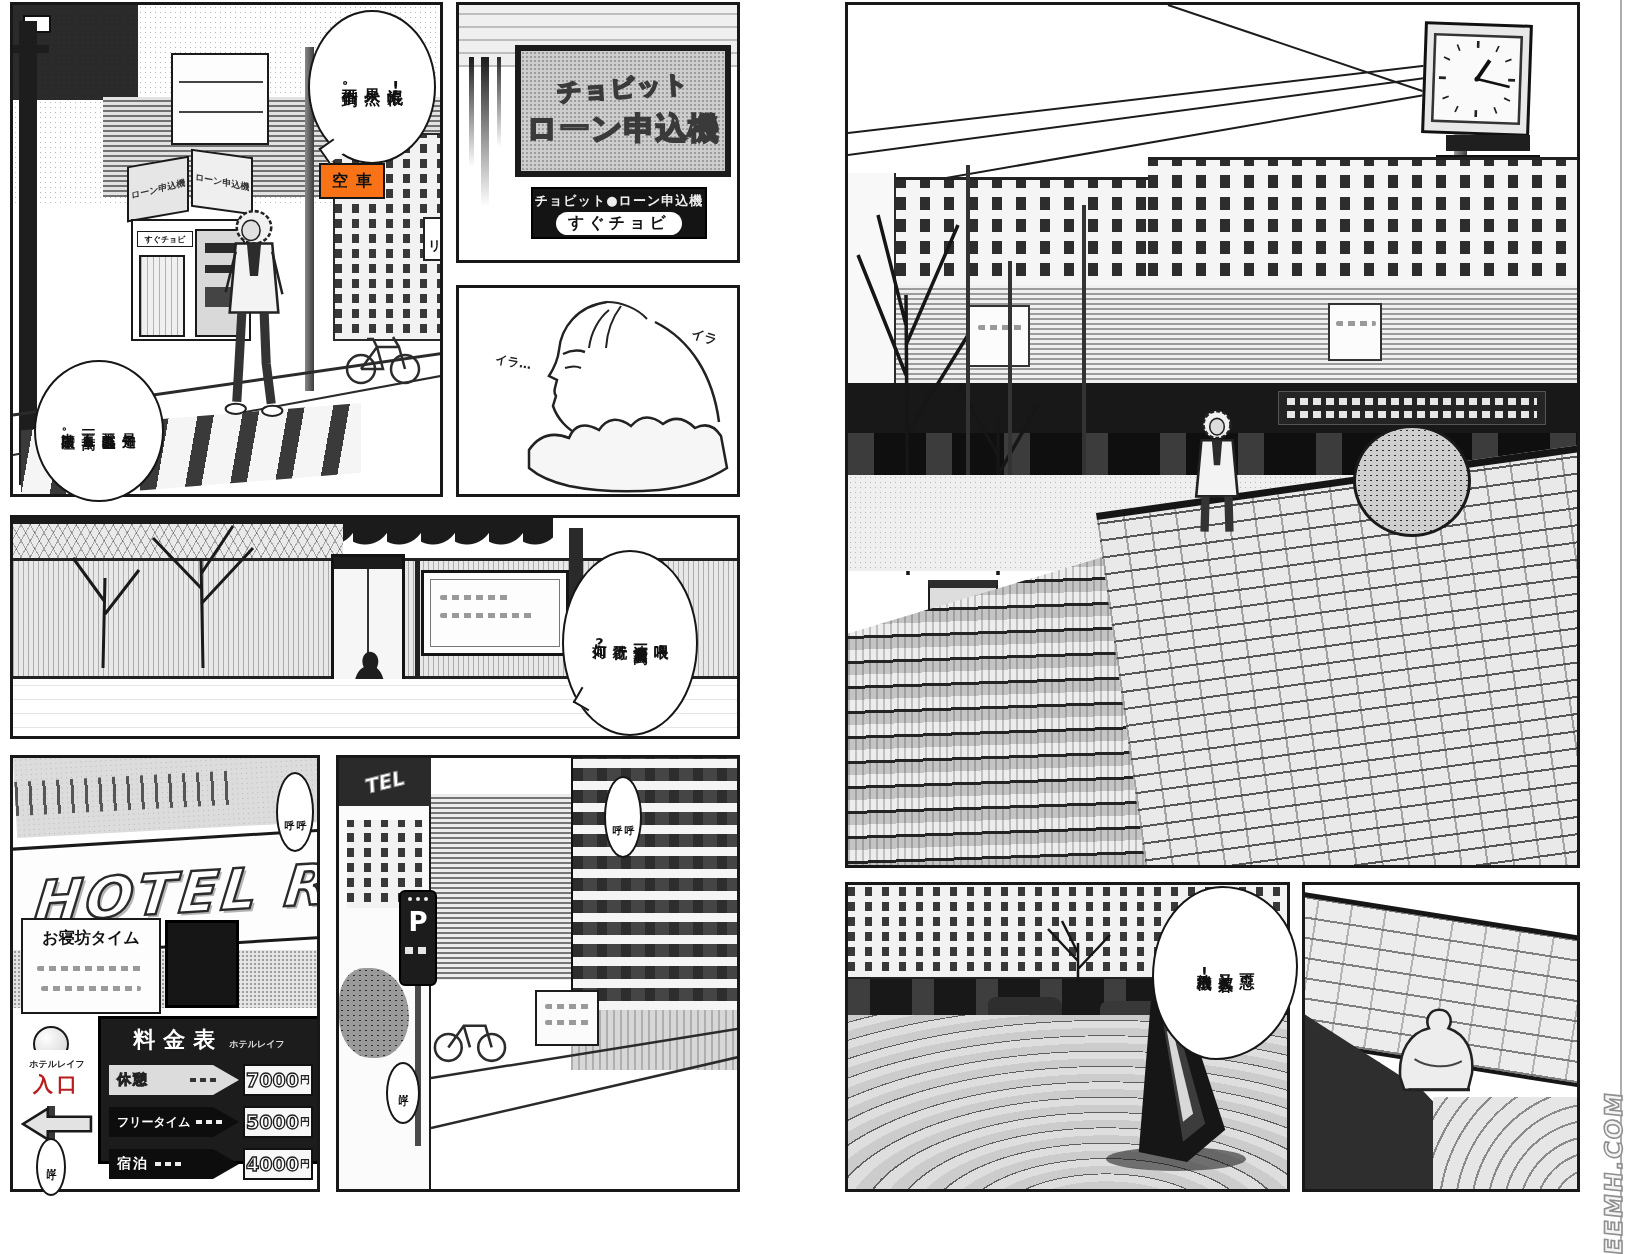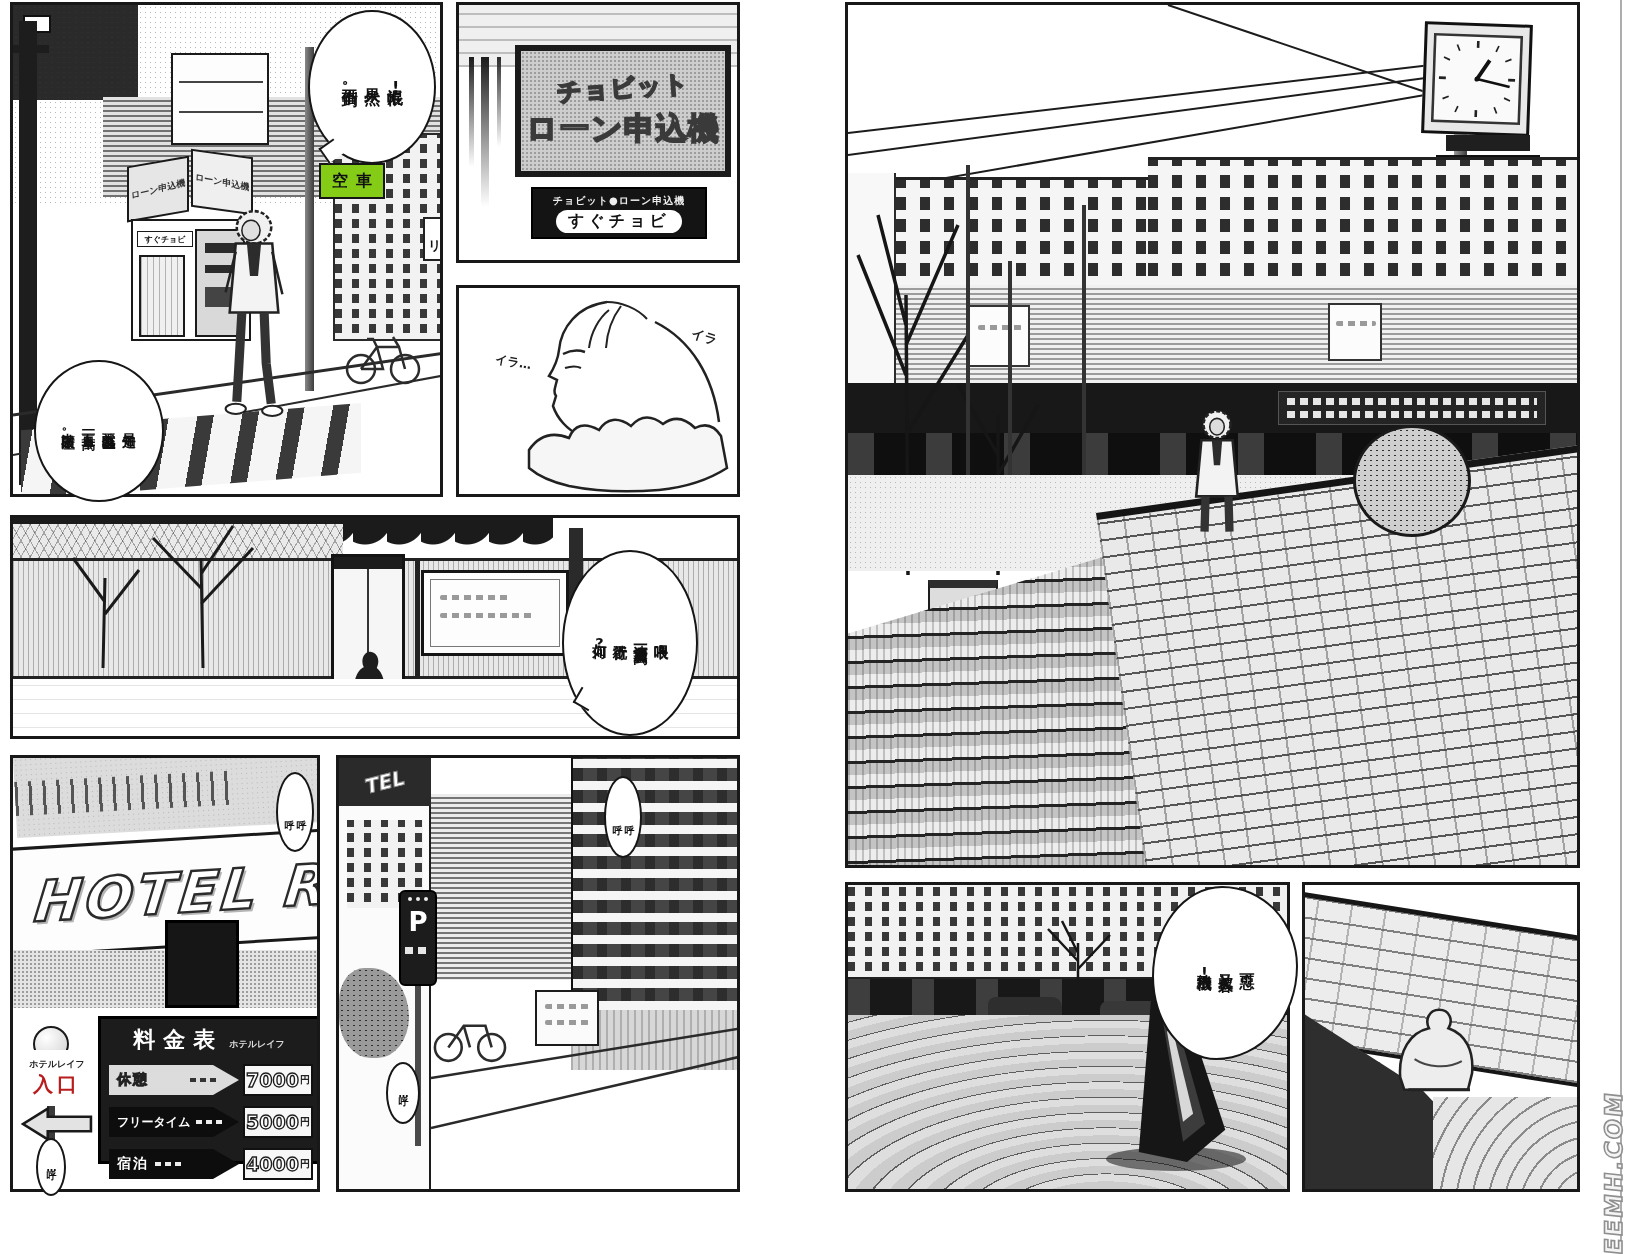--- a/index.html
+++ b/index.html
@@ -77,21 +77,21 @@
     </div>
 
     <div class="abs" style="left:6px;top:16px;width:18px;height:464px;background:#1d1d1d;"></div>
     <div class="abs" style="left:0;top:40px;width:36px;height:8px;background:#1d1d1d;"></div>
 
     <div class="abs" style="left:292px;top:42px;width:9px;height:344px;background:linear-gradient(90deg,#888,#3d3d3d);"></div>
     <div class="abs" style="left:316px;top:46px;width:74px;height:58px;background:#fcfcfc;border:2.5px solid #161616;">
       <div class="abs scribble" style="left:8px;top:14px;width:52px;"></div>
       <div class="abs scribble" style="left:8px;top:30px;width:52px;"></div>
     </div>
-    <div class="abs" style="left:306px;top:158px;width:66px;height:36px;background:#84cc16;border:2.5px solid #161616;display:flex;align-items:center;justify-content:center;">
+    <div class="abs" style="left:306px;top:158px;width:66px;height:36px;background:#f97316;border:2.5px solid #161616;display:flex;align-items:center;justify-content:center;">
       <span style="font-size:16px;font-weight:bold;letter-spacing:8px;padding-left:8px;color:#111;">空車</span>
     </div>
 
     <div class="abs" style="left:112px;top:148px;width:132px;height:190px;">
       <div class="abs" style="left:2px;top:8px;width:62px;height:56px;transform:skewY(-10deg);background:#e6e6e6;border:2.5px solid #1a1a1a;display:flex;align-items:center;justify-content:center;">
         <span style="font-size:9px;font-weight:bold;color:#333;transform:rotate(-4deg);">ローン申込機</span>
       </div>
       <div class="abs" style="left:66px;top:0;width:62px;height:58px;transform:skewY(8deg);background:#efefef;border:2.5px solid #1a1a1a;display:flex;align-items:center;justify-content:center;">
         <span style="font-size:9px;font-weight:bold;color:#333;transform:rotate(3deg);">ローン申込機</span>
       </div>
@@ -135,21 +135,21 @@
   <div class="panel" style="left:456px;top:2px;width:284px;height:261px;">
     <div class="abs" style="left:0;top:0;width:284px;height:62px;background:repeating-linear-gradient(0deg,#bdbdbd 0 2px,#efefef 2px 13px);"></div>
     <div class="abs" style="left:10px;top:52px;width:5px;height:110px;background:linear-gradient(180deg,#1c1c1c,rgba(28,28,28,0));"></div>
     <div class="abs" style="left:22px;top:52px;width:8px;height:150px;background:linear-gradient(180deg,#1c1c1c,rgba(28,28,28,0));"></div>
     <div class="abs" style="left:38px;top:52px;width:4px;height:90px;background:linear-gradient(180deg,#2c2c2c,rgba(28,28,28,0));"></div>
     <div class="abs tone" style="left:56px;top:40px;width:216px;height:132px;background-color:#cdcdcd;border:6px solid #1b1b1b;display:flex;flex-direction:column;align-items:center;justify-content:center;gap:4px;">
       <span class="outline-big" style="font-size:24px;font-weight:800;transform:rotate(-4deg);letter-spacing:2px;">チョビット</span>
       <span class="outline-big" style="font-size:31px;font-weight:800;letter-spacing:1px;">ローン申込機</span>
     </div>
     <div class="abs" style="left:72px;top:182px;width:176px;height:52px;background:#141414;border:2px solid #000;display:flex;flex-direction:column;align-items:center;justify-content:center;gap:2px;">
-      <span style="font-size:10px;color:#eee;font-weight:bold;letter-spacing:1px;">チョビット●ローン申込機</span>
+      <span style="font-size:13px;color:#eee;font-weight:bold;letter-spacing:1px;">チョビット●ローン申込機</span>
       <span style="background:#fff;border-radius:12px;padding:1px 12px;font-size:16px;font-weight:800;color:#111;letter-spacing:4px;">すぐチョビ</span>
     </div>
   </div>
 
   <div class="panel" style="left:456px;top:285px;width:284px;height:212px;">
     <svg class="abs" style="left:0;top:0;width:284px;height:212px;" viewBox="0 0 284 212">
       <path d="M196,34 C232,52 254,88 260,134" stroke="#222" stroke-width="2.5" fill="none"></path>
       <path d="M148,14 C118,18 102,40 100,62 C99,72 95,80 90,88 L98,92 C96,100 94,104 97,108 L94,118 C98,130 108,142 122,148" fill="none" stroke="#222" stroke-width="2.5"></path>
       <path d="M148,14 C162,14 178,20 188,31 M150,22 C140,30 132,44 130,60 M162,18 C153,30 148,44 147,60" stroke="#222" stroke-width="2" fill="none"></path>
       <path d="M104,66 C112,62 120,62 126,64" stroke="#222" stroke-width="2.5" fill="none"></path>
@@ -187,20 +187,25 @@
   </div>
 
   <div class="panel" style="left:10px;top:755px;width:310px;height:437px;">
     <div class="abs tonel" style="left:0;top:0;width:310px;height:80px;background-color:#dcdcdc;transform:rotate(-3deg);transform-origin:left top;">
       <div class="abs" style="left:0;top:24px;width:220px;height:34px;background:repeating-linear-gradient(90deg,#555 0 3px,transparent 3px 14px);"></div>
     </div>
     <div class="abs" style="left:-6px;top:80px;width:330px;height:110px;background:#fdfdfd;border-top:3px solid #1a1a1a;border-bottom:3px solid #1a1a1a;transform:rotate(-3.5deg);display:flex;align-items:center;padding-left:28px;">
       <span style="font-size:56px;font-weight:800;font-style:italic;letter-spacing:4px;color:#fff;-webkit-text-stroke:2.5px #2b2b2b;text-shadow:3px 3px 0 #b5b5b5;transform:skewX(-10deg);white-space:nowrap;">HOTEL R</span>
     </div>
     <div class="abs tone" style="left:0;top:192px;width:310px;height:58px;background-color:#e4e4e4;"></div>
+    <div class="abs" style="left:8px;top:160px;width:140px;height:96px;background:#fdfdfd;border:2.5px solid #1a1a1a;z-index:3;">
+      <div style="text-align:center;font-size:16px;font-weight:bold;margin-top:8px;color:#111;">お寝坊タイム</div>
+      <div class="abs scribble" style="left:14px;top:46px;width:108px;"></div>
+      <div class="abs scribble" style="left:18px;top:66px;width:100px;"></div>
+    </div>
     <div class="abs" style="left:152px;top:162px;width:74px;height:88px;background:#161616;border:3px solid #000;z-index:2;"></div>
 
     <div class="abs" style="left:20px;top:268px;width:36px;height:36px;border-radius:50%;background:radial-gradient(circle at 35% 30%,#fff,#cfcfcf);border:2.5px solid #1a1a1a;z-index:4;"></div>
     <div class="abs" style="left:34px;top:302px;width:8px;height:96px;background:#3a3a3a;z-index:3;"></div>
     <div class="abs" style="left:0px;top:292px;width:88px;height:56px;background:#fff;z-index:5;display:flex;flex-direction:column;align-items:center;justify-content:center;">
       <span style="font-size:9px;font-weight:bold;color:#222;">ホテルレイフ</span>
       <span style="font-size:20px;font-weight:800;letter-spacing:4px;color:#b91c1c;">入口</span>
     </div>
     <svg class="abs" style="left:8px;top:348px;width:72px;height:36px;z-index:5;" viewBox="0 0 70 34">
       <polygon points="26,2 26,10 68,10 68,24 26,24 26,32 2,17" fill="#e3e3e3" stroke="#1a1a1a" stroke-width="2.5"></polygon>

